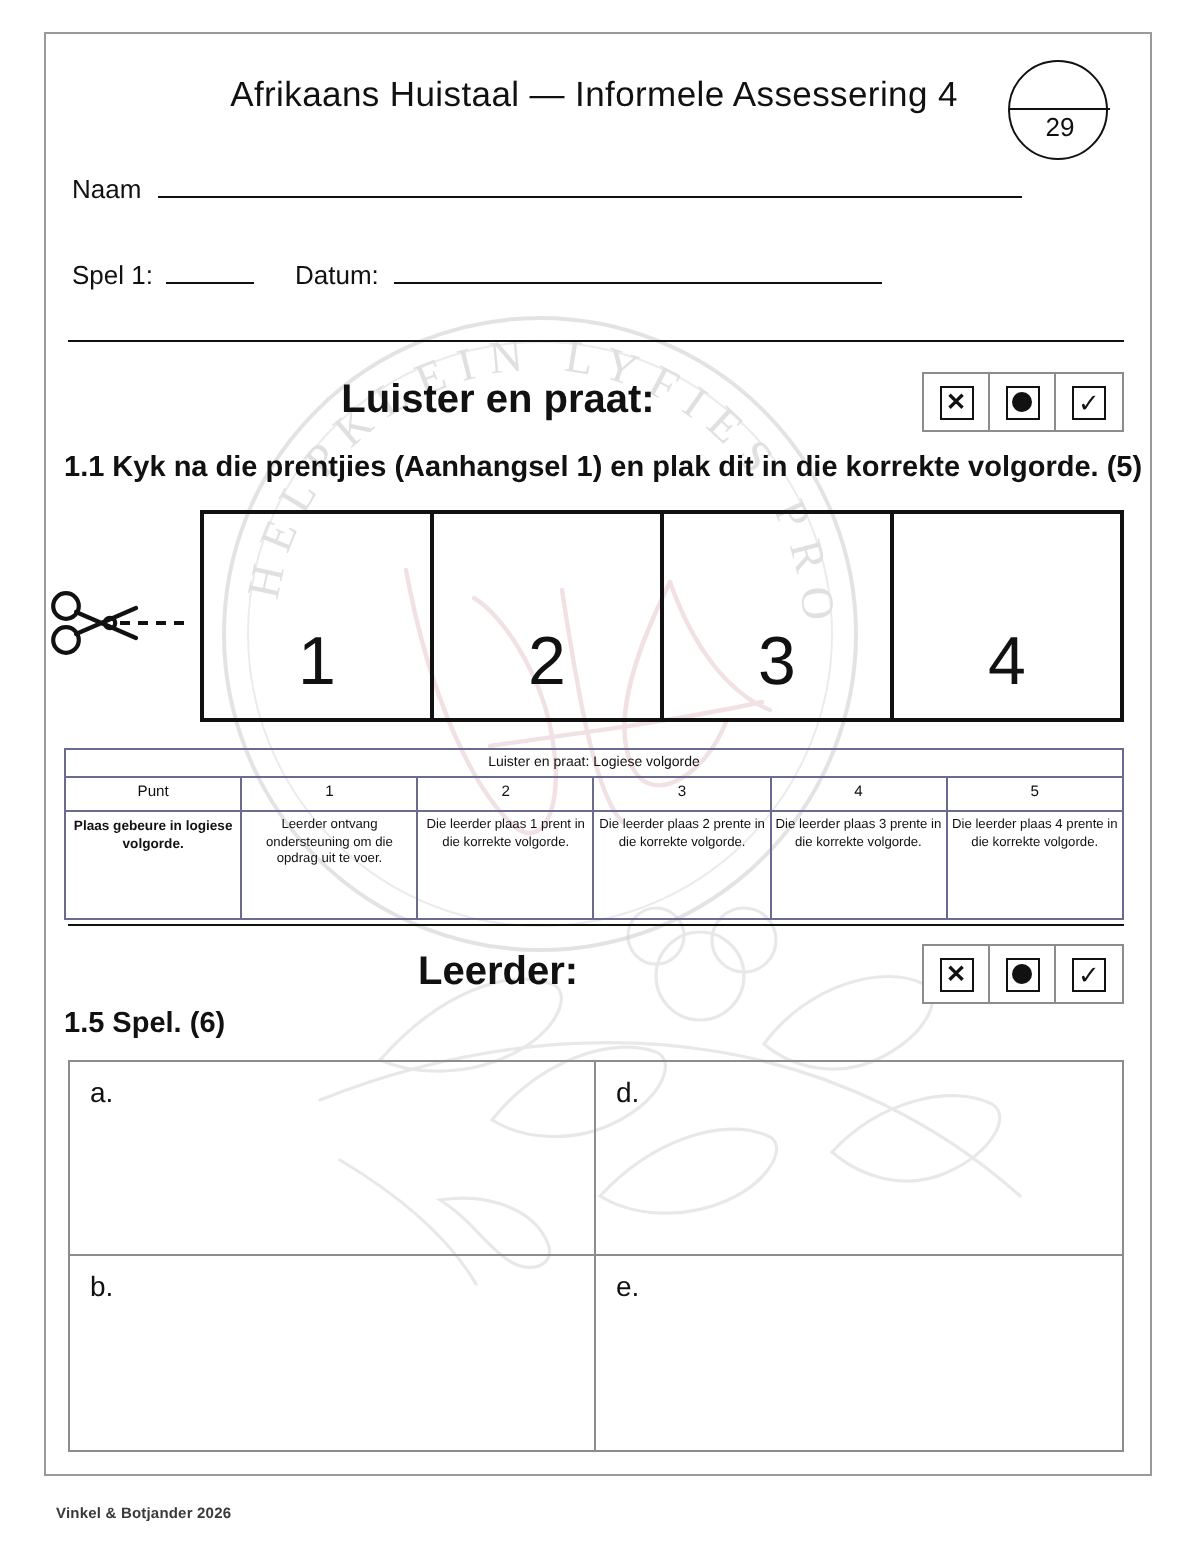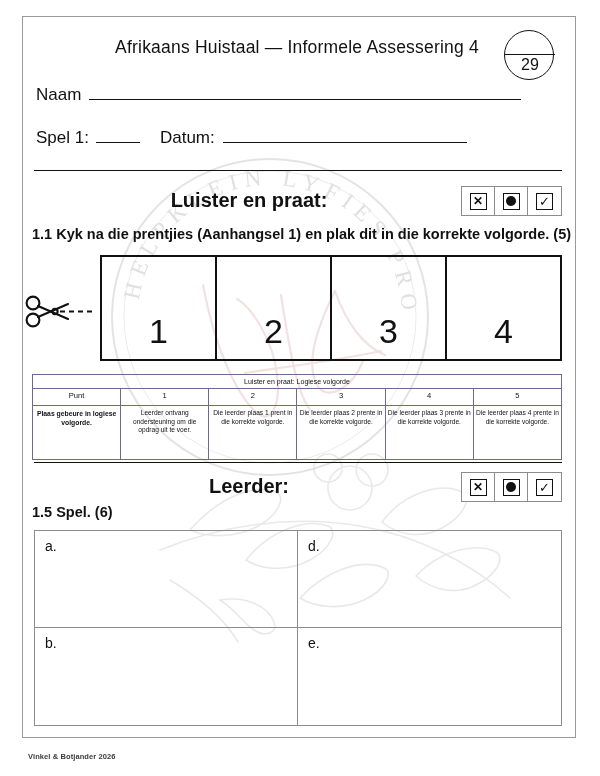--- a/index.html
+++ b/index.html
@@ -101,27 +101,27 @@
     position: absolute;
     left: 1px; top: 24px;
     width: 50px; height: 0;
     border-top: 1.5px solid #111;
   }
   .score-circle .total {
     position: absolute;
     left: 0; top: 26px;
     width: 52px;
     text-align: center;
-    font-size: 16px;
+    font-size: 13px;
   }
 
   
   .field-row {
     position: absolute;
-    font-size: 17px;
+    font-size: 13px;
   }
   .row-naam { left: 36px; top: 85px; width: 520px; }
   .row-graad { left: 36px; top: 128px; width: 520px; }
 
   .label { display: inline-block; vertical-align: baseline; }
   .rule {
     display: inline-block;
     vertical-align: baseline;
     border-bottom: 1.6px solid #111;
     height: 13px;

